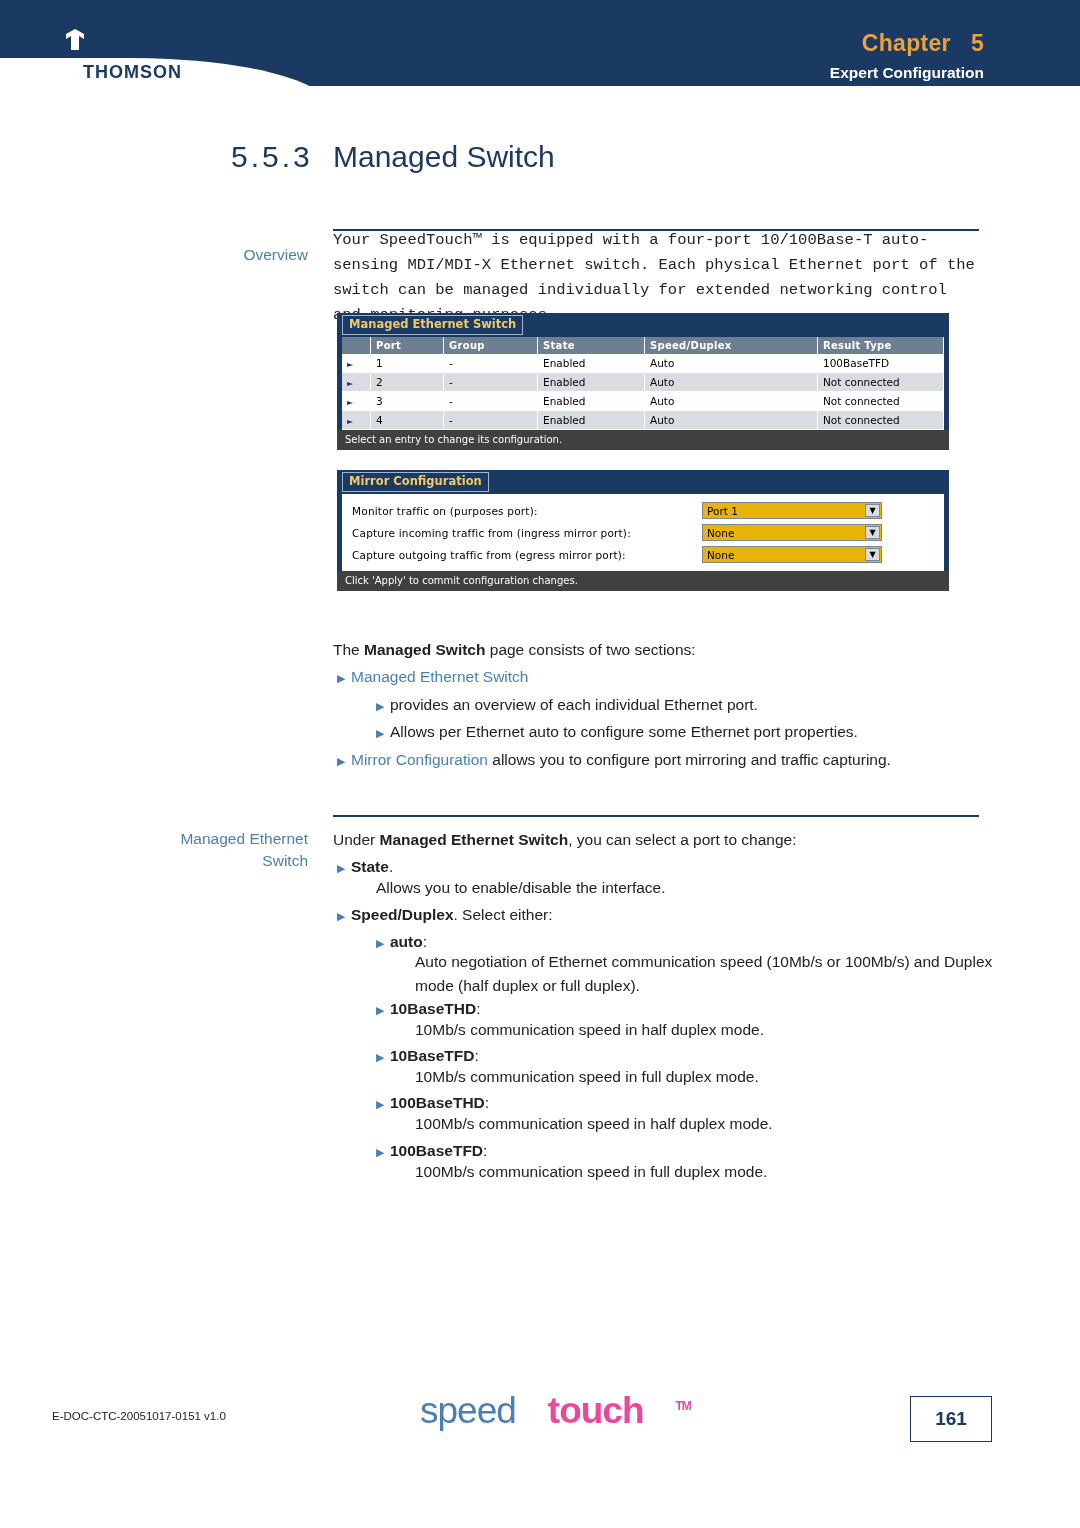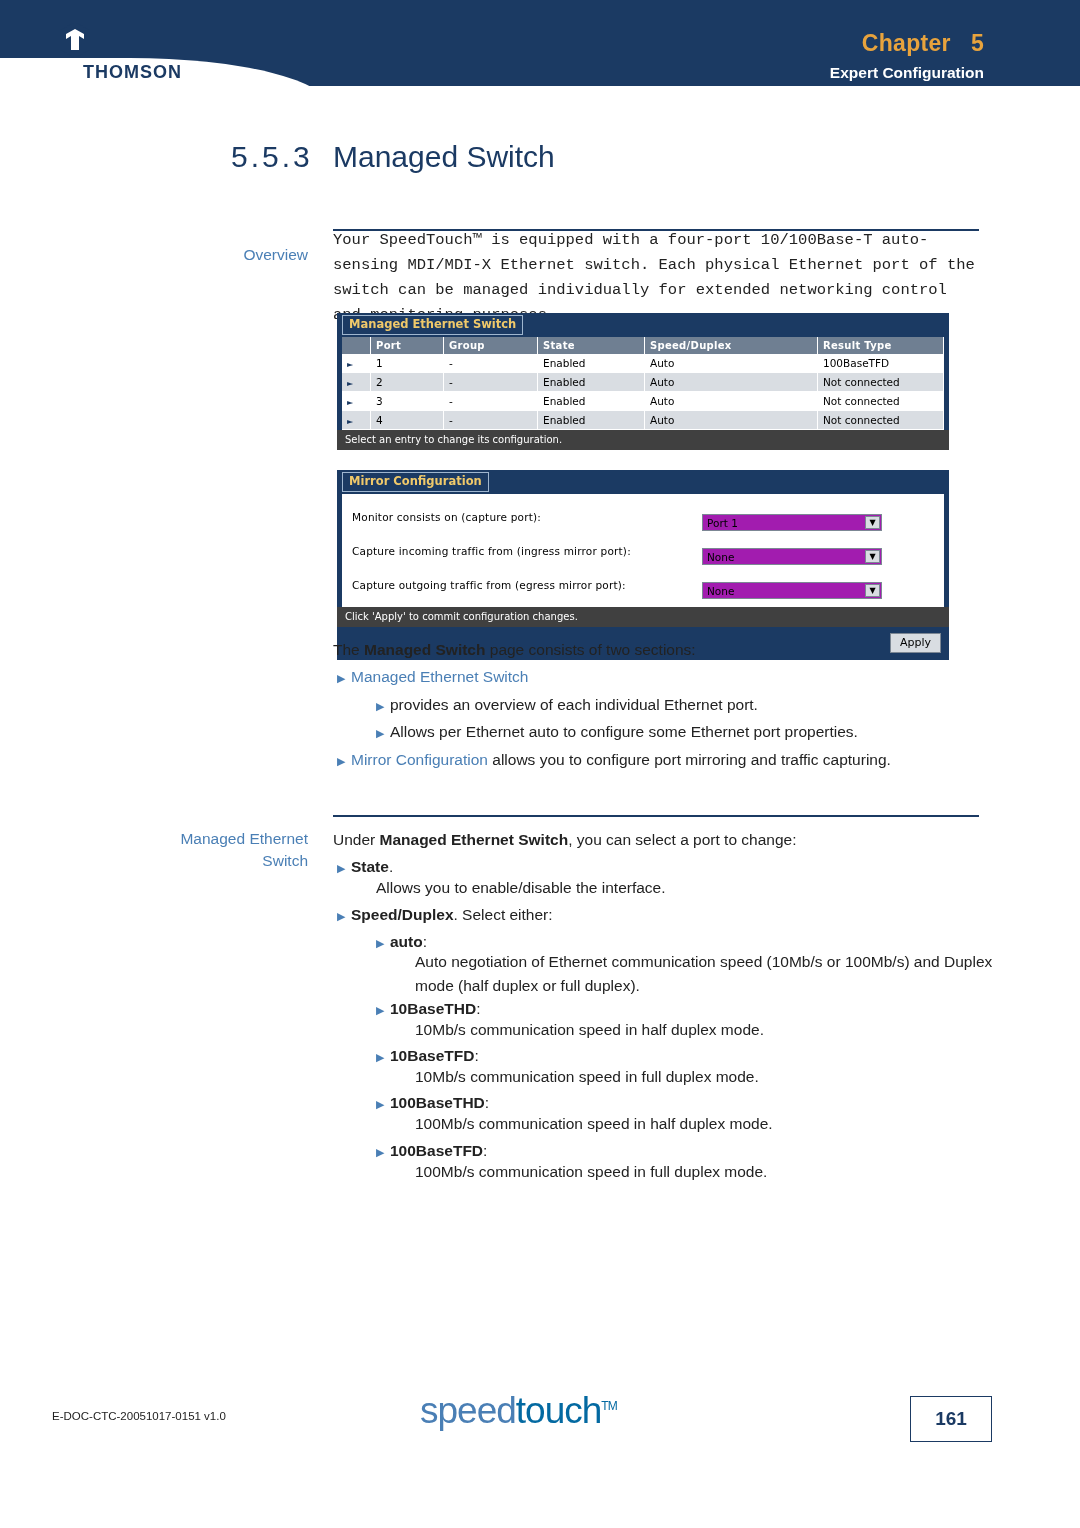--- a/index.html
+++ b/index.html
@@ -241,28 +241,27 @@
   }
   .form-label {
     width: 350px;
     font-size: 10.5px;
     letter-spacing: 0.2px;
   }
   .select {
     width: 180px;
     height: 17px;
     border: 1px solid #7c8794;
-    background: #a21caf;
+    background: #eab308;
     position: relative;
     font-size: 10.5px;
     display: flex;
     align-items: center;
     padding-left: 4px;
     box-sizing: border-box;
-    margin-top: 12px;
   }
   .select .caret {
     position: absolute;
     right: 1px;
     top: 1px;
     width: 15px;
     height: 13px;
     background: #d9dde2;
     border: 1px solid #7c8794;
     box-sizing: border-box;
@@ -281,21 +280,21 @@
   }
   .st-logo {
     position: absolute;
     left: 420px;
     top: 1390px;
     font-size: 37px;
     color: #1b3a63;
     letter-spacing: -1px;
   }
   .st-logo .light { font-weight: normal; color: #4a7fb5;}
-  .st-logo .heavy { font-weight: normal; color: #0369a1;}
+  .st-logo .heavy { font-weight: bold; color: #ec4899; padding-left: 32px;}
   .st-tm {
     font-size: 12px;
     vertical-align: super;
   }
   .pagebox {
     position: absolute;
     left: 910px;
     top: 1396px;
     width: 80px;
     height: 44px;
@@ -400,21 +399,21 @@
 
   <div style="height:20px;"></div>
 
   <div class="panel">
     <div class="panel-tab-row">
       <div class="panel-tab">Mirror Configuration</div>
     </div>
     <div style="padding:0 5px;">
       <div class="form-area">
         <div class="form-row">
-          <div class="form-label">Monitor consists on (capture port):</div>
+          <div class="form-label">Monitor traffic on (purposes port):</div>
           <div class="select">
             <span>Port 1</span>
             <span class="caret">▼</span>
           </div>
         </div>
         <div class="form-row">
           <div class="form-label">Capture incoming traffic from (ingress mirror port):</div>
           <div class="select">
             <span>None</span>
             <span class="caret">▼</span>
@@ -423,23 +422,20 @@
         <div class="form-row" style="margin-bottom:0;">
           <div class="form-label">Capture outgoing traffic from (egress mirror port):</div>
           <div class="select">
             <span>None</span>
             <span class="caret">▼</span>
           </div>
         </div>
       </div>
     </div>
     <div class="statusbar">Click 'Apply' to commit configuration changes.</div>
-    <div class="btnbar">
-      <span class="btn">Apply</span>
-    </div>
   </div>
 </div>
 
 <div class="bullet-row" style="left:333px; top:638px;">
   <span>The </span><span class="bold">Managed Switch</span><span> page consists of two sections:</span>
 </div>
 
 <div class="bullet-row" style="left:337px; top:665px;">
   <span class="arrow">▶</span><span class="blue">Managed Ethernet Switch</span>
 </div>

